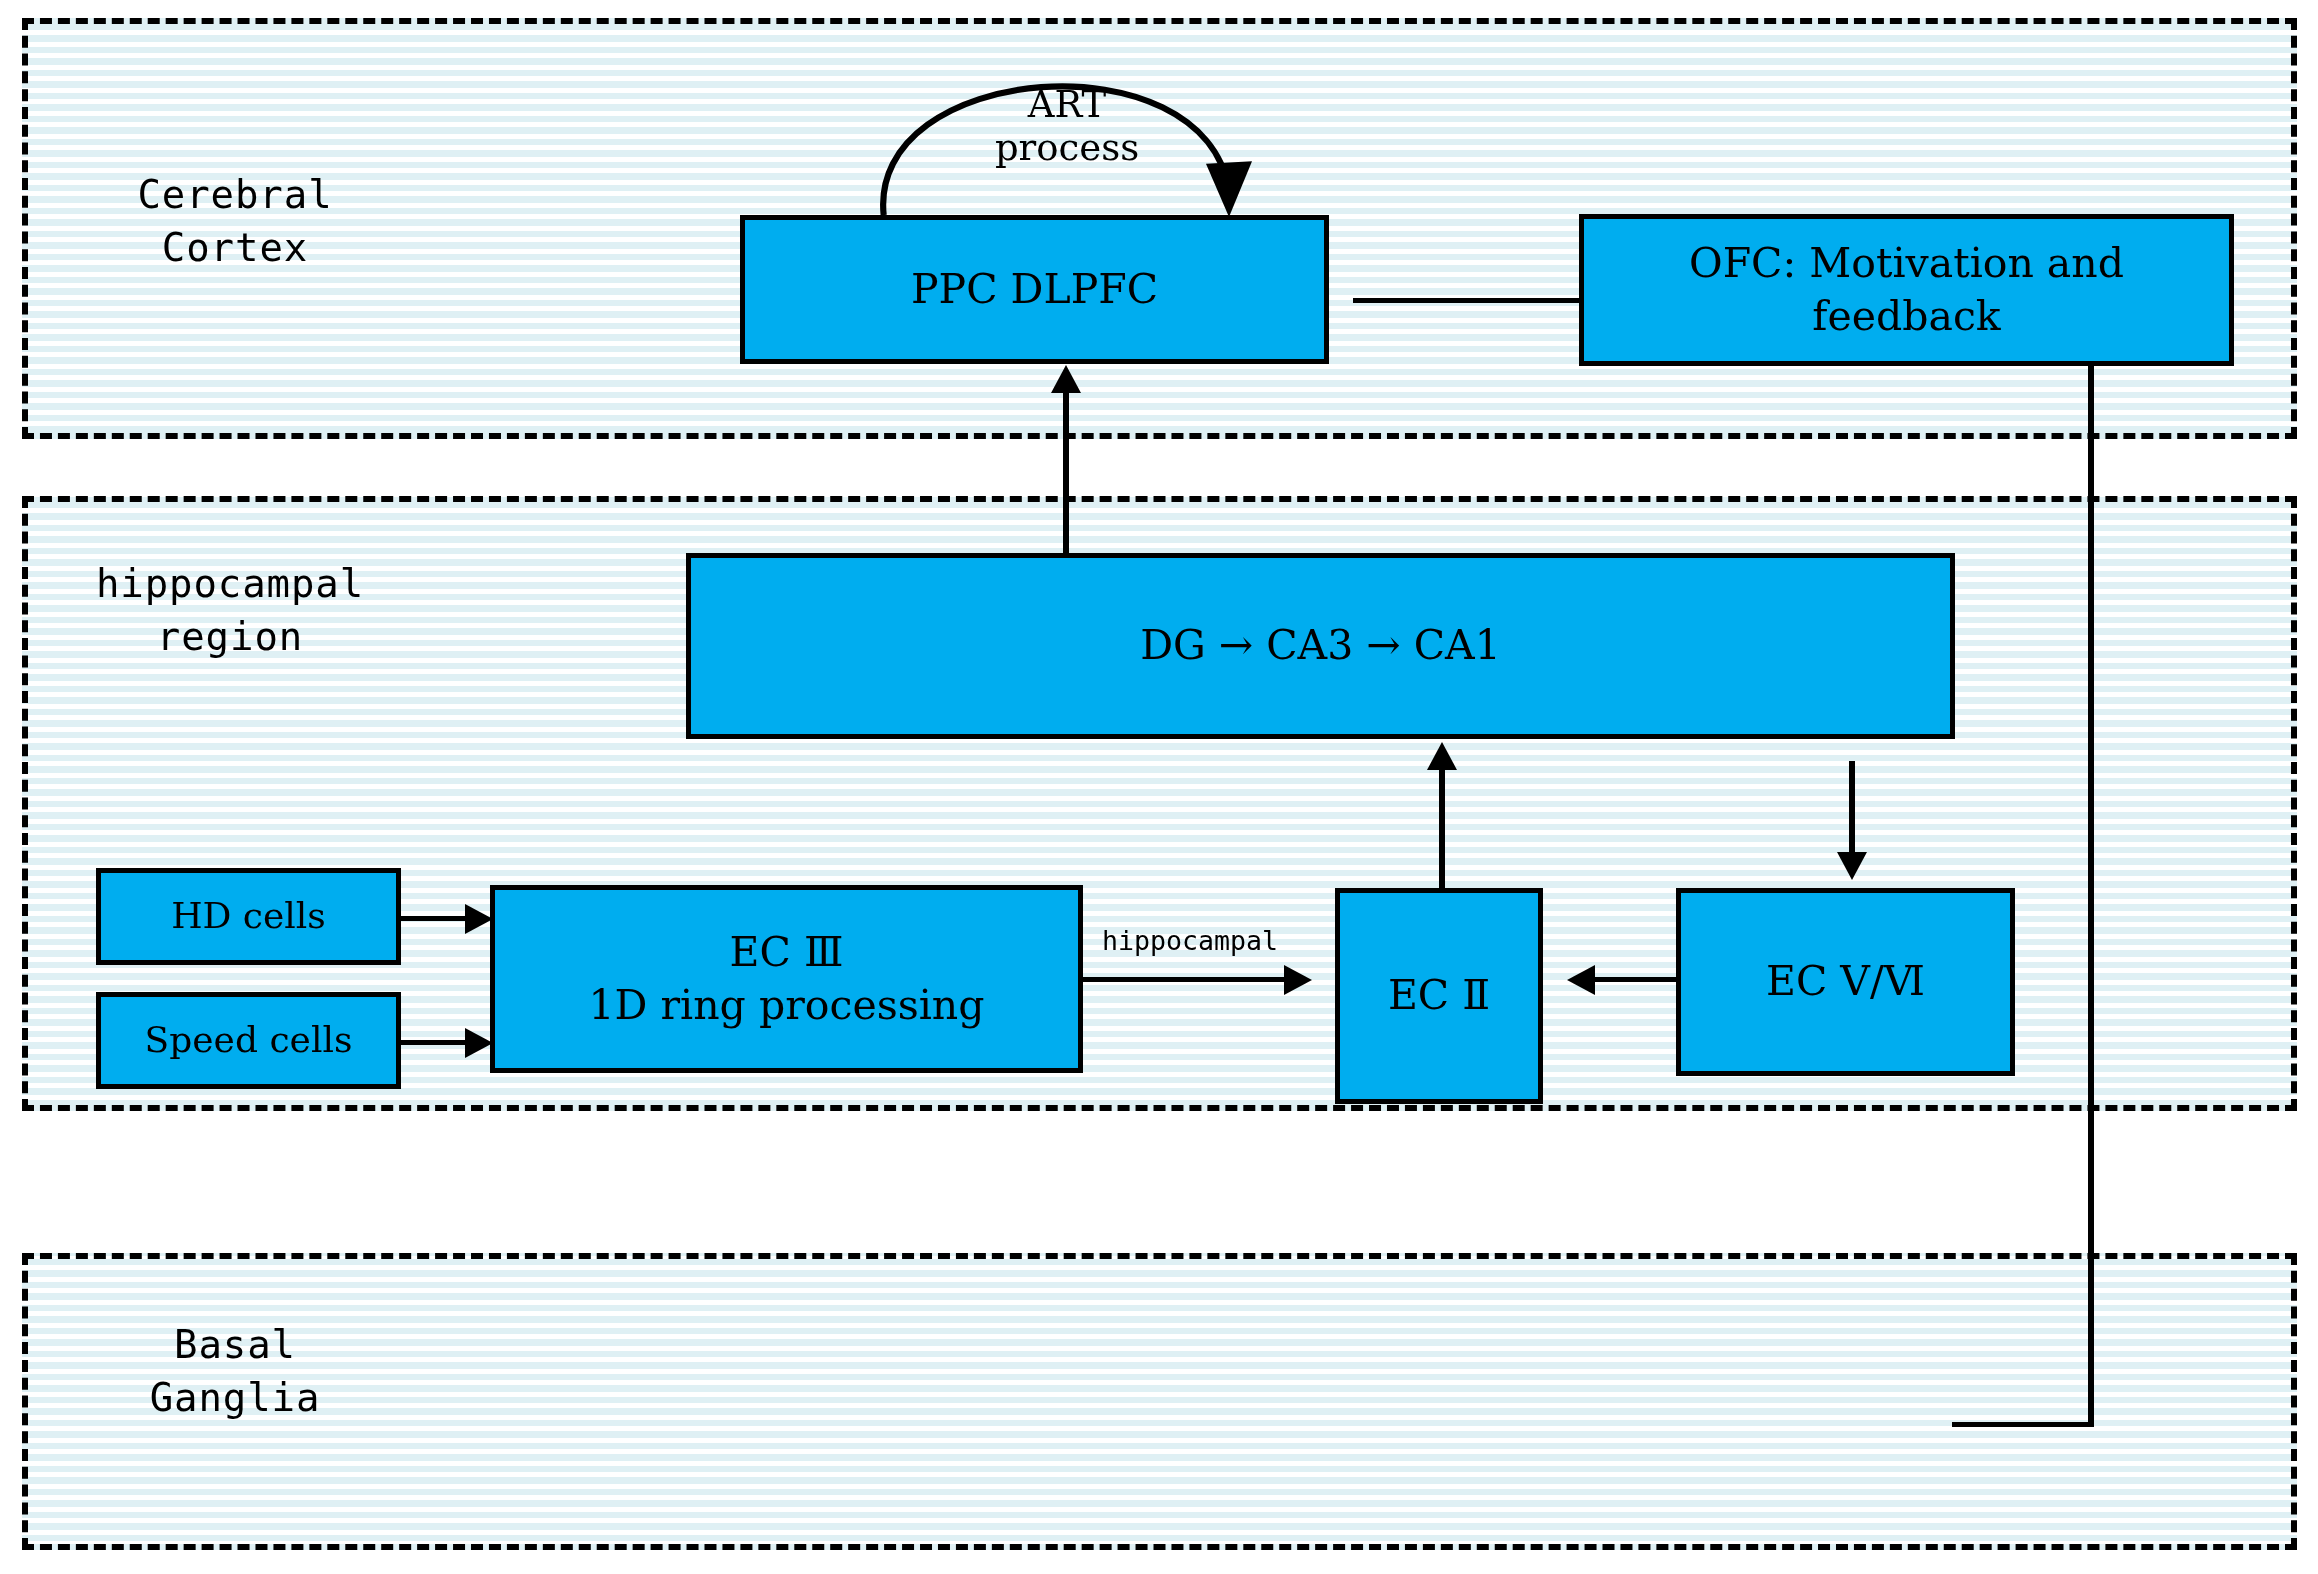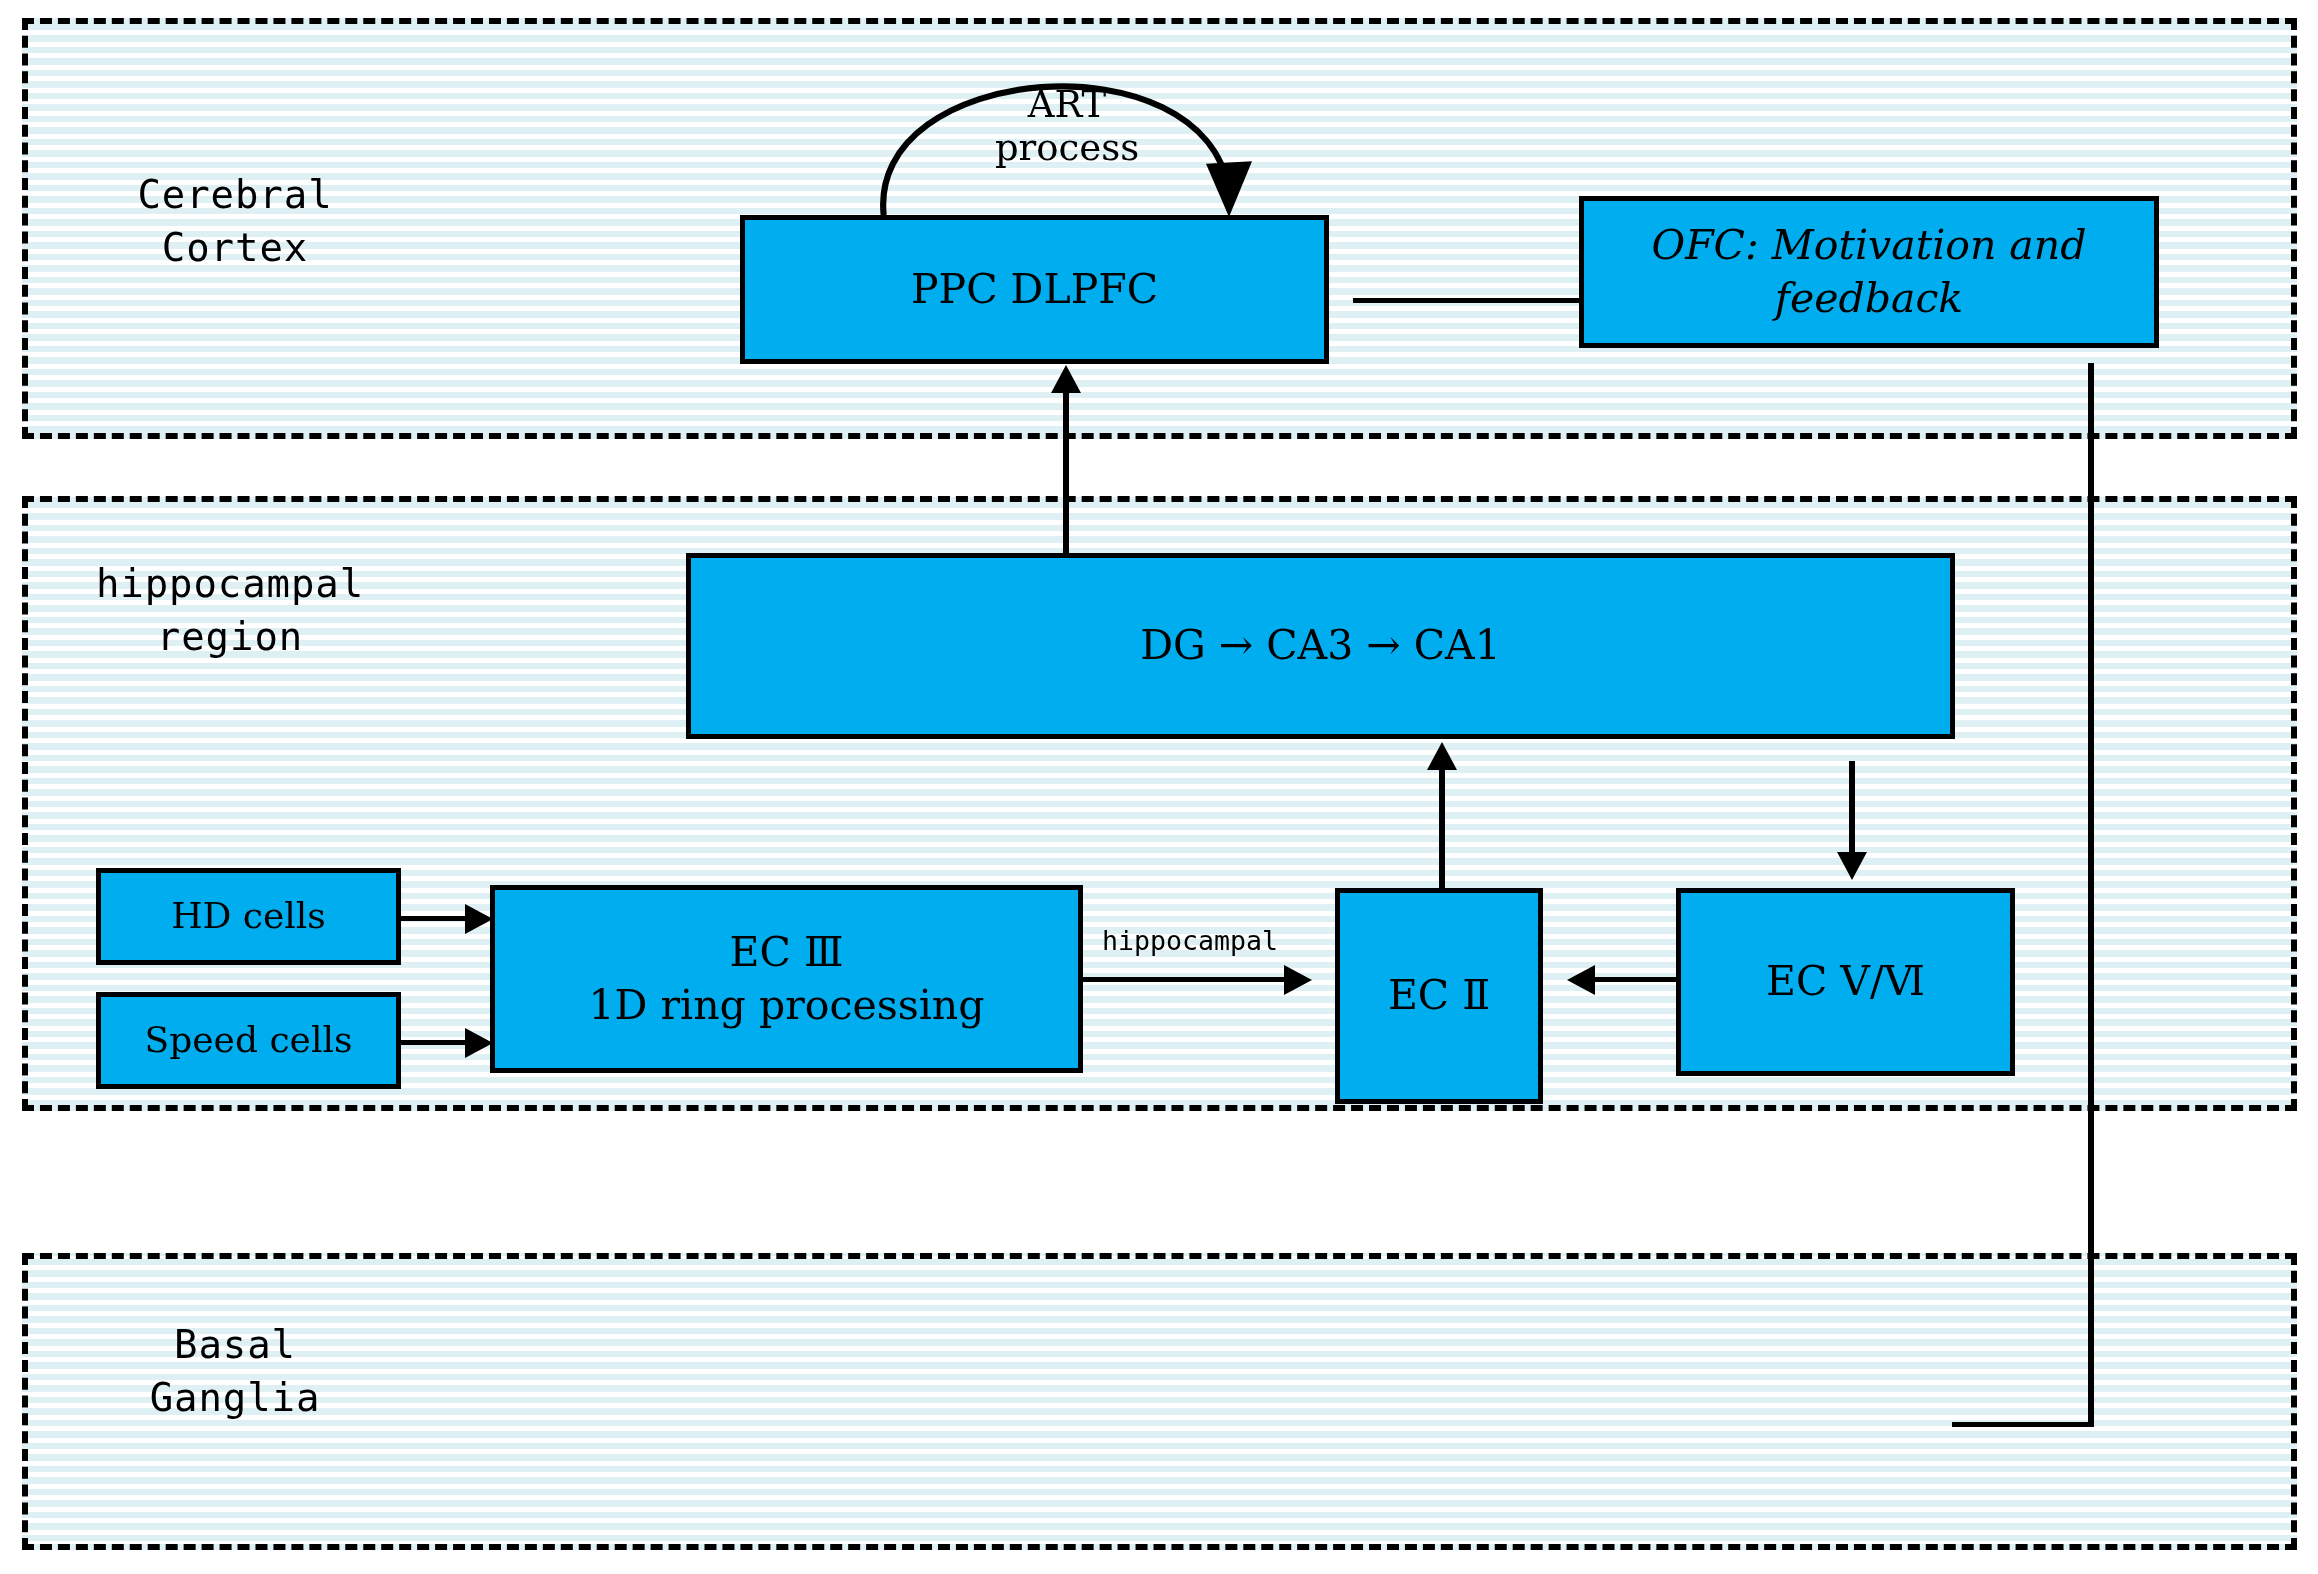--- a/index.html
+++ b/index.html
@@ -171,21 +171,21 @@
 
   <svg class="overlay" viewBox="0 0 2619 1779" preserveAspectRatio="none">
     <path d="M 998 243 C 980 70 1360 40 1388 215" fill="none" stroke="#000000" stroke-width="7"></path>
     <polygon points="1388,245 1362,185 1414,182" fill="#000000"></polygon>
   </svg>
   <div class="art-label" style="left:961px; top:84px; width:212px;">ART
 process</div>
 
   <div class="node large" style="left:740px; top:215px; width:589px; height:149px;">PPC  DLPFC</div>
 
-  <div class="node large" style="left:1579px; top:196px; width:580px; height:152px;font-style:italic;">OFC: Motivation and
+  <div class="node large" style="left:1579px; top:214px; width:655px; height:152px;">OFC: Motivation and
 feedback</div>
 
   <div class="node large" style="left:686px; top:553px; width:1269px; height:186px;">DG  →  CA3  →  CA1</div>
 
   <div class="node medium" style="left:96px; top:868px; width:305px; height:97px;">HD cells</div>
 
   <div class="node medium" style="left:96px; top:992px; width:305px; height:97px;">Speed cells</div>
 
   <div class="node large" style="left:490px; top:885px; width:593px; height:188px;">EC Ⅲ
 1D ring processing</div>

